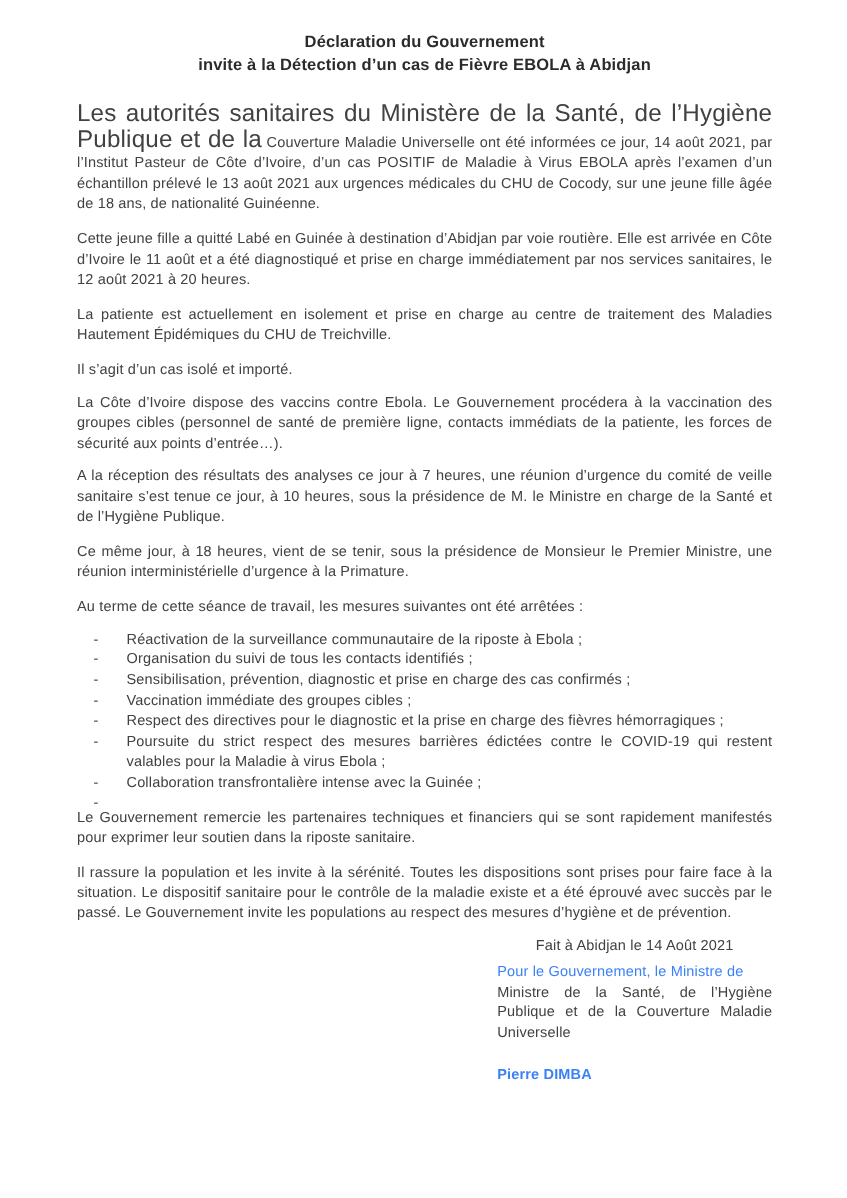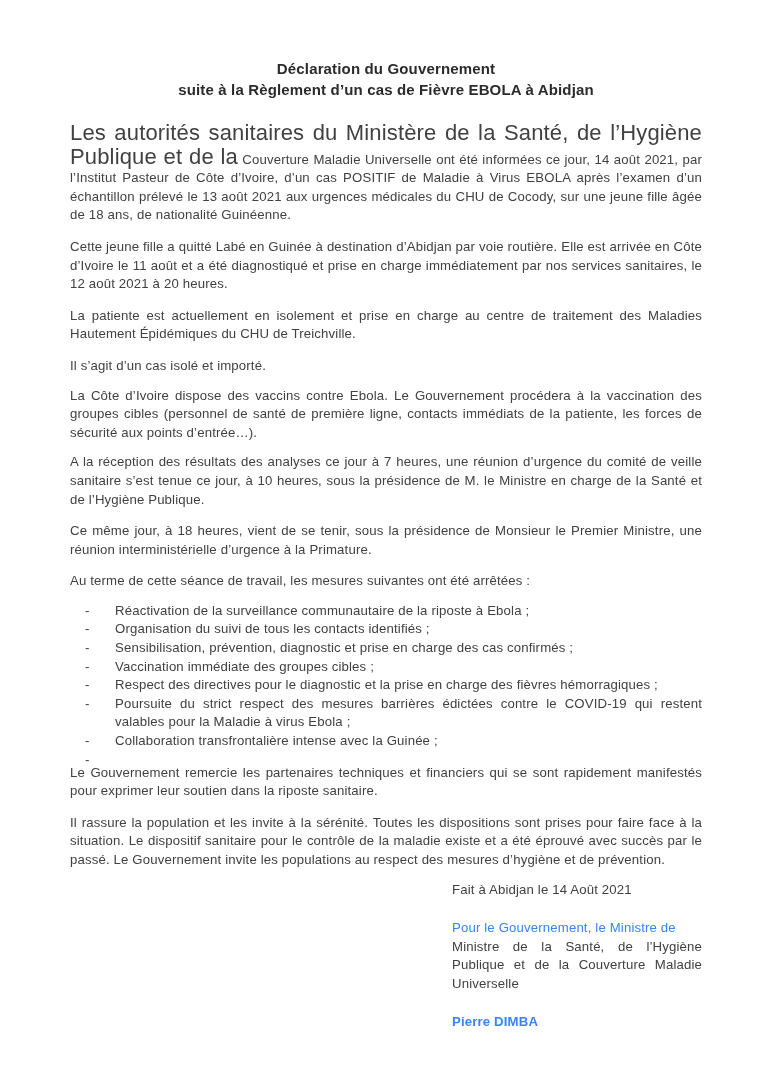--- a/index.html
+++ b/index.html
@@ -1,20 +1,20 @@
 <!DOCTYPE html>
 <html lang="fr"><head>
 <meta charset="utf-8">
 <style>
   html,body{margin:0;padding:0;background:#ffffff;}
   .page{
     width:770px;
     min-height:1089px;
     box-sizing:border-box;
-    padding:58px 68px 30px 70px;
+    padding:28px 68px 30px 70px;
     background:#ffffff;
     font-family:"Liberation Sans", sans-serif;
     color:#414141;
     font-size:13.2px;
     line-height:18.6px;
     letter-spacing:0.15px;
   }
   .doc-title{
     text-align:center;
     font-weight:bold;
@@ -48,22 +48,22 @@
     position:absolute;
     left:15px;
     top:0;
   }
   .sig-block{
     width:250px;
     margin-left:auto;
     margin-right:0;
   }
   .sig-date{
-    margin:0 0 20px 0;
-    text-align:left;
+    margin:0 0 5px 0;
+    text-align:center;
   }
   .sig-bold{
     font-weight:normal;
     color:#3b82f6;
   }
   .sig-line{
     text-align:justify;
     margin:0;
   }
   .sig-name{
@@ -72,21 +72,21 @@
     color:#3b82f6;
   }
 </style>
 </head>
 <body>
 
 <div class="page">
 
   <h1 class="doc-title">
     <div>Déclaration du Gouvernement</div>
-    <div>suite à la Règlement d’un cas de Fièvre EBOLA à Abidjan</div>
+    <div>invite à la Détection d’un cas de Fièvre EBOLA à Abidjan</div>
   </h1>
 
   <p class="para"><span class="lead-line">Les autorités sanitaires du Ministère de la Santé, de l’Hygiène Publique et de la</span>
     <span>Couverture Maladie Universelle ont été informées ce jour, 14 août 2021, par l’Institut Pasteur de Côte d’Ivoire, d’un cas POSITIF de Maladie à Virus EBOLA après l’examen d’un échantillon prélevé le 13 août 2021 aux urgences médicales du CHU de Cocody, sur une jeune fille âgée de 18 ans, de nationalité Guinéenne.</span></p>
 
   <p class="para">Cette jeune fille a quitté Labé en Guinée à destination d’Abidjan par voie routière. Elle est arrivée en Côte d’Ivoire le 11 août et a été diagnostiqué et prise en charge immédiatement par nos services sanitaires, le 12 août 2021 à 20 heures.</p>
 
   <p class="para">La patiente est actuellement en isolement et prise en charge au centre de traitement des Maladies Hautement Épidémiques du CHU de Treichville.</p>
 
   <p class="para tight">Il s’agit d’un cas isolé et importé.</p>

